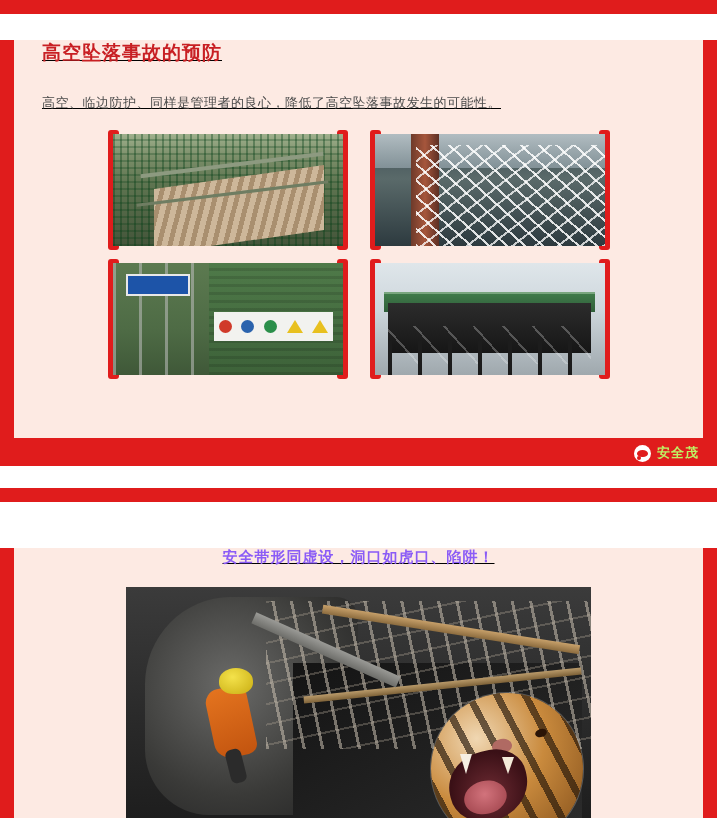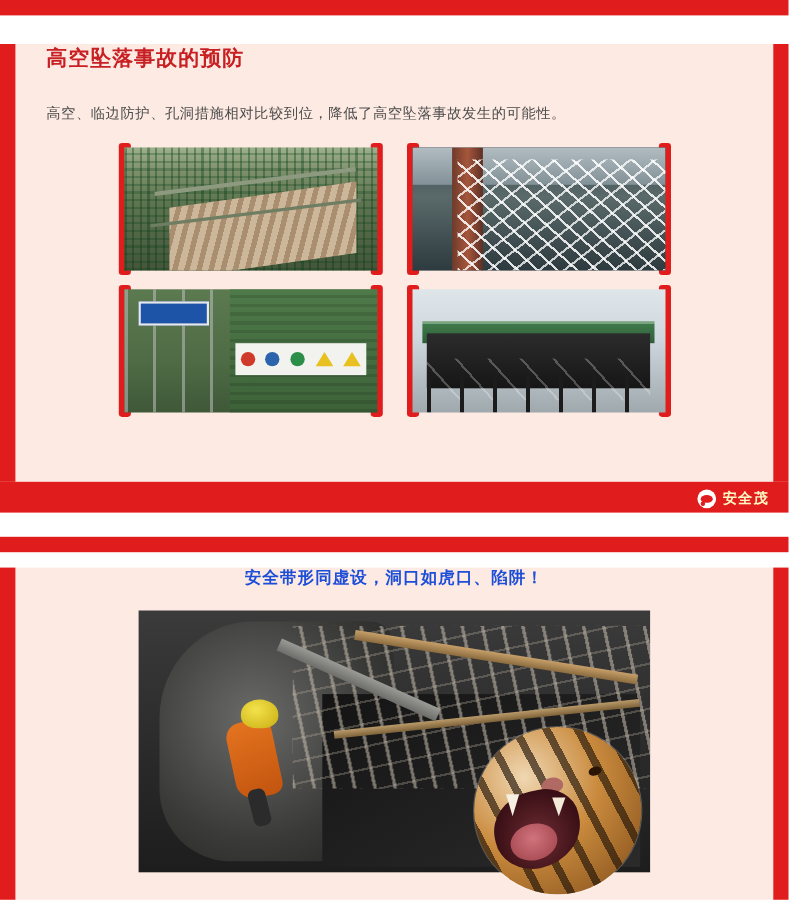--- a/index.html
+++ b/index.html
@@ -11,20 +11,21 @@
     width: 717px;
     height: 818px;
     font-family: "Liberation Sans", sans-serif;
     overflow: hidden;
   }
   .page {
     position: relative;
     width: 717px;
     height: 632px;
     background: #ffffff;
+    text-decoration: underline;
   }
 
   
   .slide {
     position: relative;
     background: #fdeae3;
     box-sizing: border-box;
   }
   .slide-one {
     height: 398px;
@@ -228,21 +229,21 @@
   }
 
   
   .watermark {
     position: absolute;
     right: 18px;
     bottom: 4px;
     display: flex;
     align-items: center;
     gap: 6px;
-    color: #fef9c3;
+    color: #bef264;
     font-size: 13px;
     font-weight: bold;
     letter-spacing: 1px;
   }
   .wm-logo {
     width: 17px; height: 17px;
     border-radius: 50%;
     background: #ffffff;
     position: relative;
   }
@@ -268,25 +269,25 @@
     height: 358px;
   }
   .title-2 {
     color: #c81f23;
     font-size: 19px;
     font-weight: bold;
     letter-spacing: 1px;
     margin: 28px 0 0 46px;
   }
   .subtitle-2 {
-    color: #1d4ed8;
+    color: #8b5cf6;
     font-size: 15px;
     font-weight: bold;
     text-align: center;
-    margin: 14px 0 0 0;
+    margin: 46px 0 0 0;
     letter-spacing: 1px;
   }
 
   .big-photo-wrap {
     position: relative;
     width: 465px;
     height: 238px;
     margin: 20px auto 0 auto;
   }
   .big-photo {
@@ -433,21 +434,21 @@
 <div class="page">
 
   <div class="band band-top-1"></div>
 
   <div class="slide slide-one">
     <div class="side-bar-left"></div>
     <div class="side-bar-right"></div>
 
     <div class="title-1">高空坠落事故的预防</div>
 
-    <div class="para-1">高空、临边防护、孔洞措施相对比较到位，降低了高空坠落事故发生的可能性。</div>
+    <div class="para-1">高空、临边防护、同样是管理者的良心，降低了高空坠落事故发生的可能性。</div>
 
     <div class="photo-grid">
 
       <div class="photo-wrap">
         <div class="photo ph1">
           <div class="mesh"></div>
           <div class="rail"></div>
           <div class="walk"></div>
           <div class="rail2"></div>
         </div>

